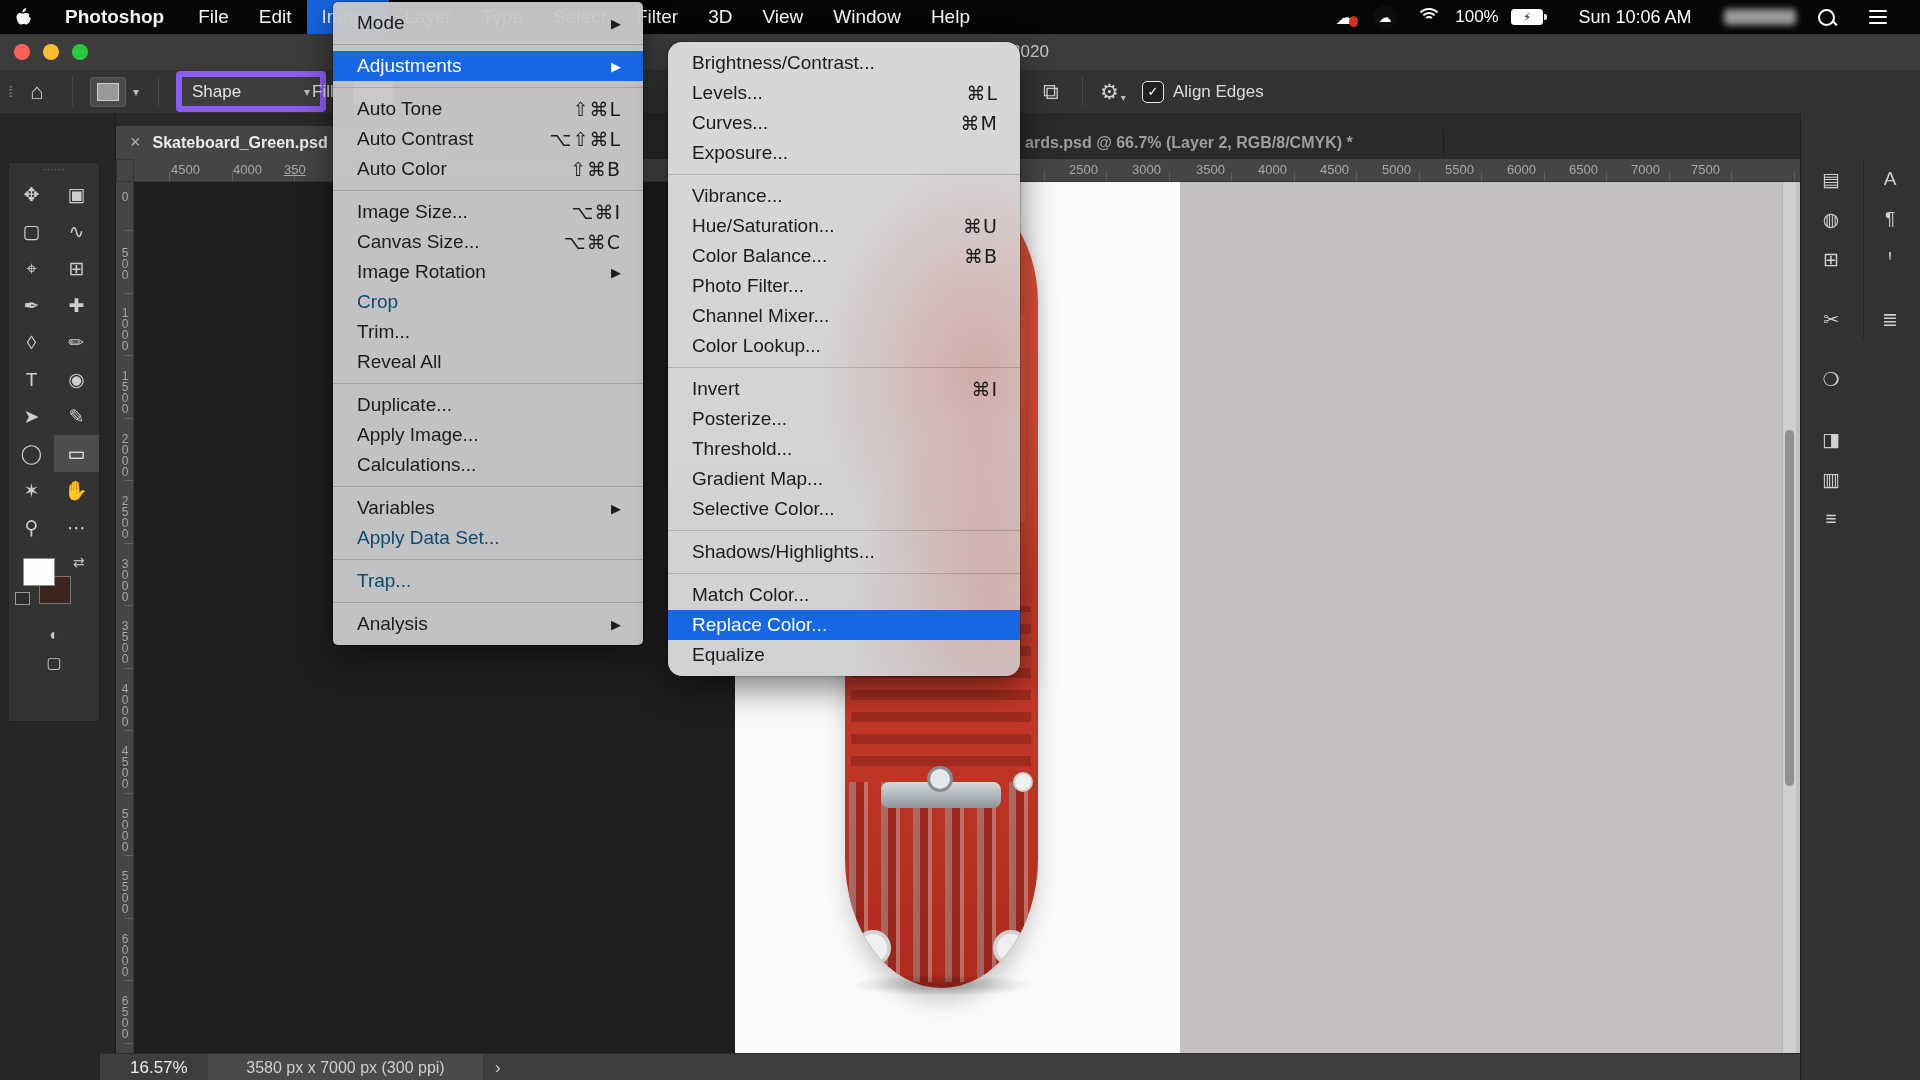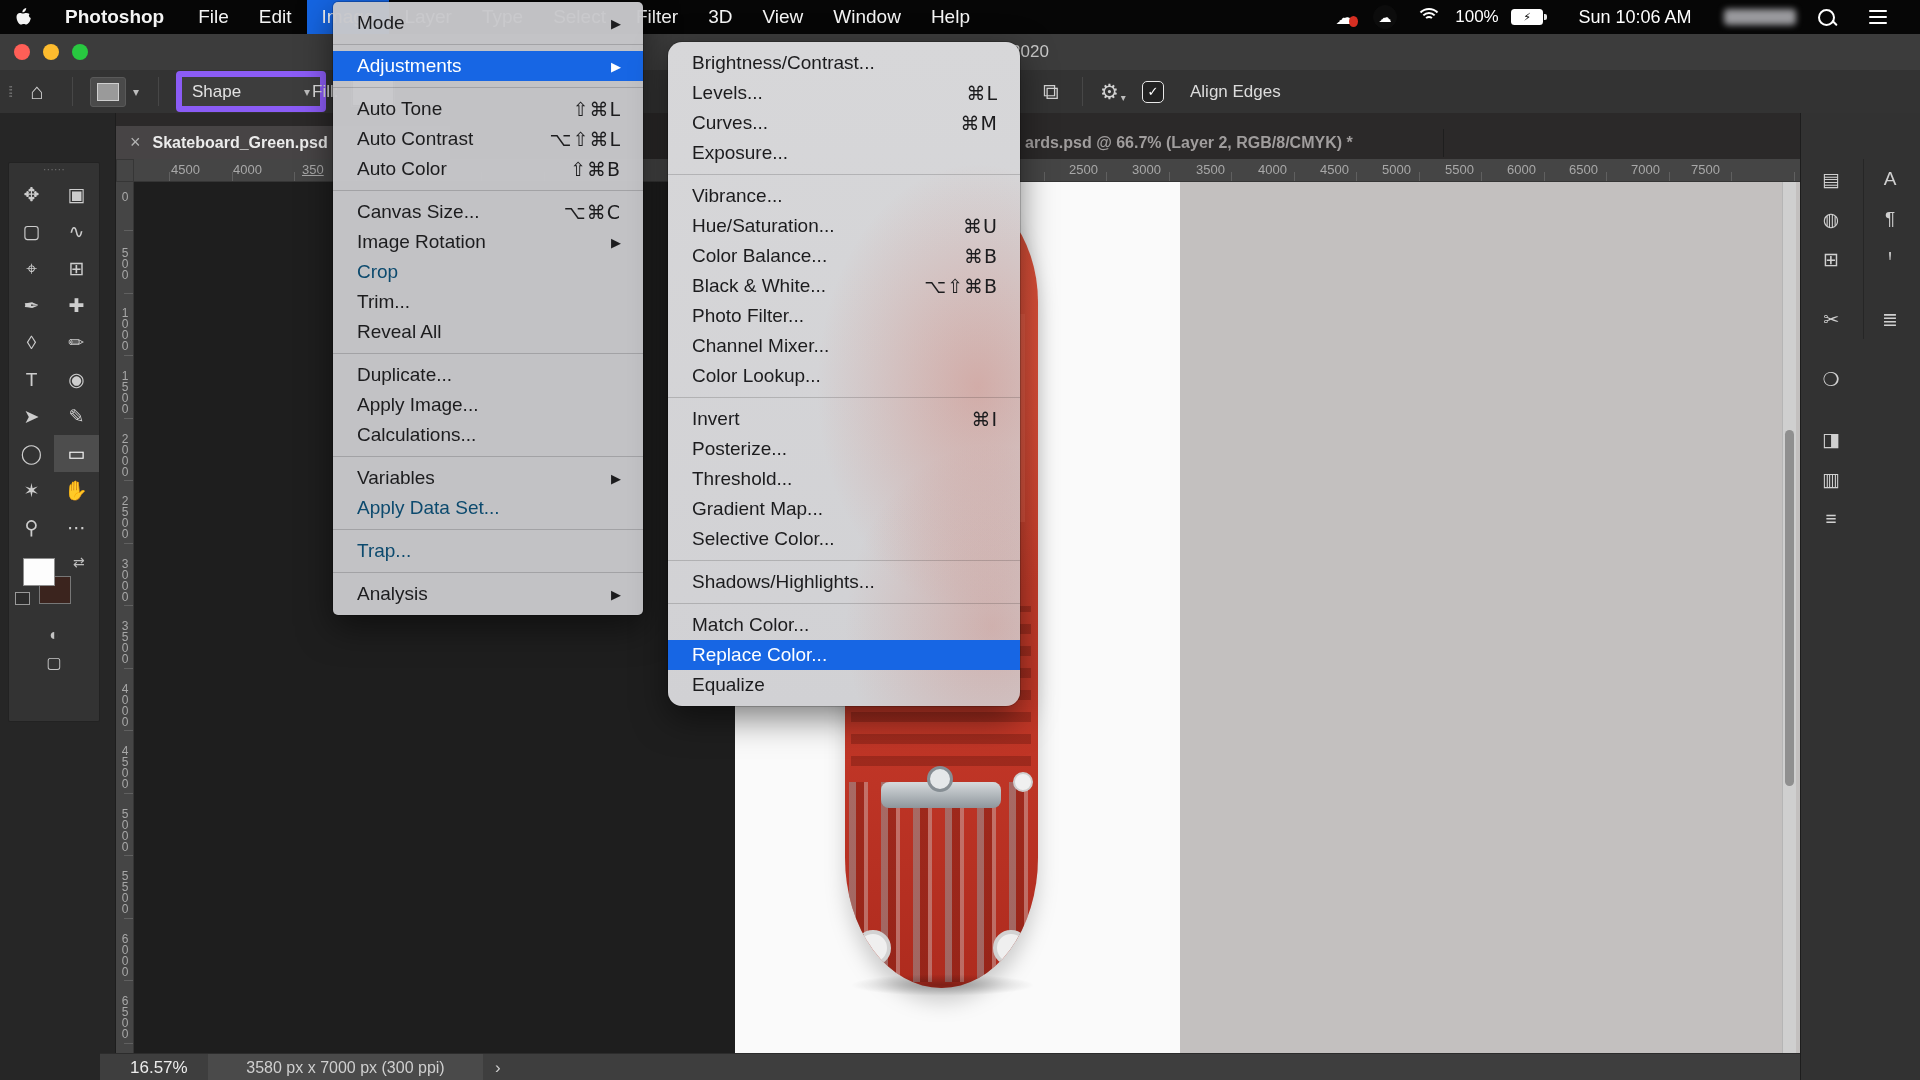--- a/index.html
+++ b/index.html
@@ -51,21 +51,21 @@
   .preset-box i{display:block;width:20px;height:16px;background:#9a9a9a;border:1px solid #cfcfcf;}
   .chev{color:#bdbdbd;font-size:12px;margin-left:7px;}
   .shape-select{width:118px;height:29px;background:#3d3d3d;border:6px solid #8b5cf6;border-radius:4px;
         display:flex;align-items:center;padding:0 10px;font-size:17px;color:#e2e2e2;justify-content:space-between;}
   .fill-swatch{width:40px;height:27px;background:#fdfdfd;border:1px solid #1f1f1f;box-shadow:0 0 0 1px #6a6a6a;}
   .pathops{font-size:22px;color:#d2d2d2;}
   .gear{font-size:21px;color:#d2d2d2;}
   .gear-chev{font-size:10px;color:#bdbdbd;margin-left:2px;margin-top:12px;}
   .cb{width:20px;height:20px;border-radius:5px;background:#222;border:1.5px solid #e8e8e8;display:flex;
         align-items:center;justify-content:center;color:#fff;font-size:13px;}
-  .ae-label{font-size:17px;color:#dcdcdc;margin-left:26px;}
+  .ae-label{font-size:17px;color:#dcdcdc;margin-left:9px;}
   
   #tabbar{position:absolute;left:0;top:79px;width:1920px;height:46px;background:#2b2929;border-bottom:1px solid #1f1f1f;}
   #doc-tab{position:absolute;left:116px;top:13px;width:306px;height:33px;background:#474445;color:#ececec;
         font-size:16px;display:flex;align-items:center;gap:12px;padding:0 14px;font-weight:bold;}
   #doc-tab .x{color:#b3b3b3;font-weight:normal;font-size:18px;}
   #bg-doc-title{position:absolute;left:1025px;top:13px;height:33px;display:flex;align-items:center;
         color:#a09d9d;font-size:16px;font-weight:bold;}
   .tab-div{position:absolute;top:16px;width:1px;height:28px;background:#1e1e1e;}
   .dock-collapse{position:absolute;color:#b9b9b9;font-size:17px;top:13px;}
   
@@ -309,21 +309,21 @@
           <span>◐</span>
           <span>▢</span>
         </div>
       </div>
     </div>
 
     <div id="corner"></div>
     <div id="hruler">
       <span class="hrl" style="left:37px;">4500</span>
       <span class="hrl" style="left:99px;">4000</span>
-      <span class="hrl" style="left:168px;text-decoration:underline;">350</span>
+      <span class="hrl" style="left:150px;text-decoration:underline;">350</span>
       <span class="hrl" style="left:935px;">2500</span>
       <span class="hrl" style="left:998px;">3000</span>
       <span class="hrl" style="left:1062px;">3500</span>
       <span class="hrl" style="left:1124px;">4000</span>
       <span class="hrl" style="left:1186px;">4500</span>
       <span class="hrl" style="left:1248px;">5000</span>
       <span class="hrl" style="left:1311px;">5500</span>
       <span class="hrl" style="left:1373px;">6000</span>
       <span class="hrl" style="left:1435px;">6500</span>
       <span class="hrl" style="left:1497px;">7000</span>
@@ -421,20 +421,24 @@
     <div class="mi">
         <span>Auto Contrast</span>
         <span class="sc">⌥⇧⌘L</span>
       </div>
     <div class="mi">
         <span>Auto Color</span>
         <span class="sc">⇧⌘B</span>
       </div>
     <div class="sep"></div>
     <div class="mi">
+        <span>Image Size...</span>
+        <span class="sc">⌥⌘I</span>
+      </div>
+    <div class="mi">
         <span>Canvas Size...</span>
         <span class="sc">⌥⌘C</span>
       </div>
     <div class="mi">
         <span>Image Rotation</span>
         <span class="arrow">▶</span>
       </div>
     <div class="mi dis">
         <span>Crop</span>
       </div>
@@ -494,24 +498,20 @@
       </div>
     <div class="mi">
         <span>Hue/Saturation...</span>
         <span class="sc">⌘U</span>
       </div>
     <div class="mi">
         <span>Color Balance...</span>
         <span class="sc">⌘B</span>
       </div>
     <div class="mi">
-        <span>Black &amp; White...</span>
-        <span class="sc">⌥⇧⌘B</span>
-      </div>
-    <div class="mi">
         <span>Photo Filter...</span>
       </div>
     <div class="mi">
         <span>Channel Mixer...</span>
       </div>
     <div class="mi">
         <span>Color Lookup...</span>
       </div>
     <div class="sep"></div>
     <div class="mi">

